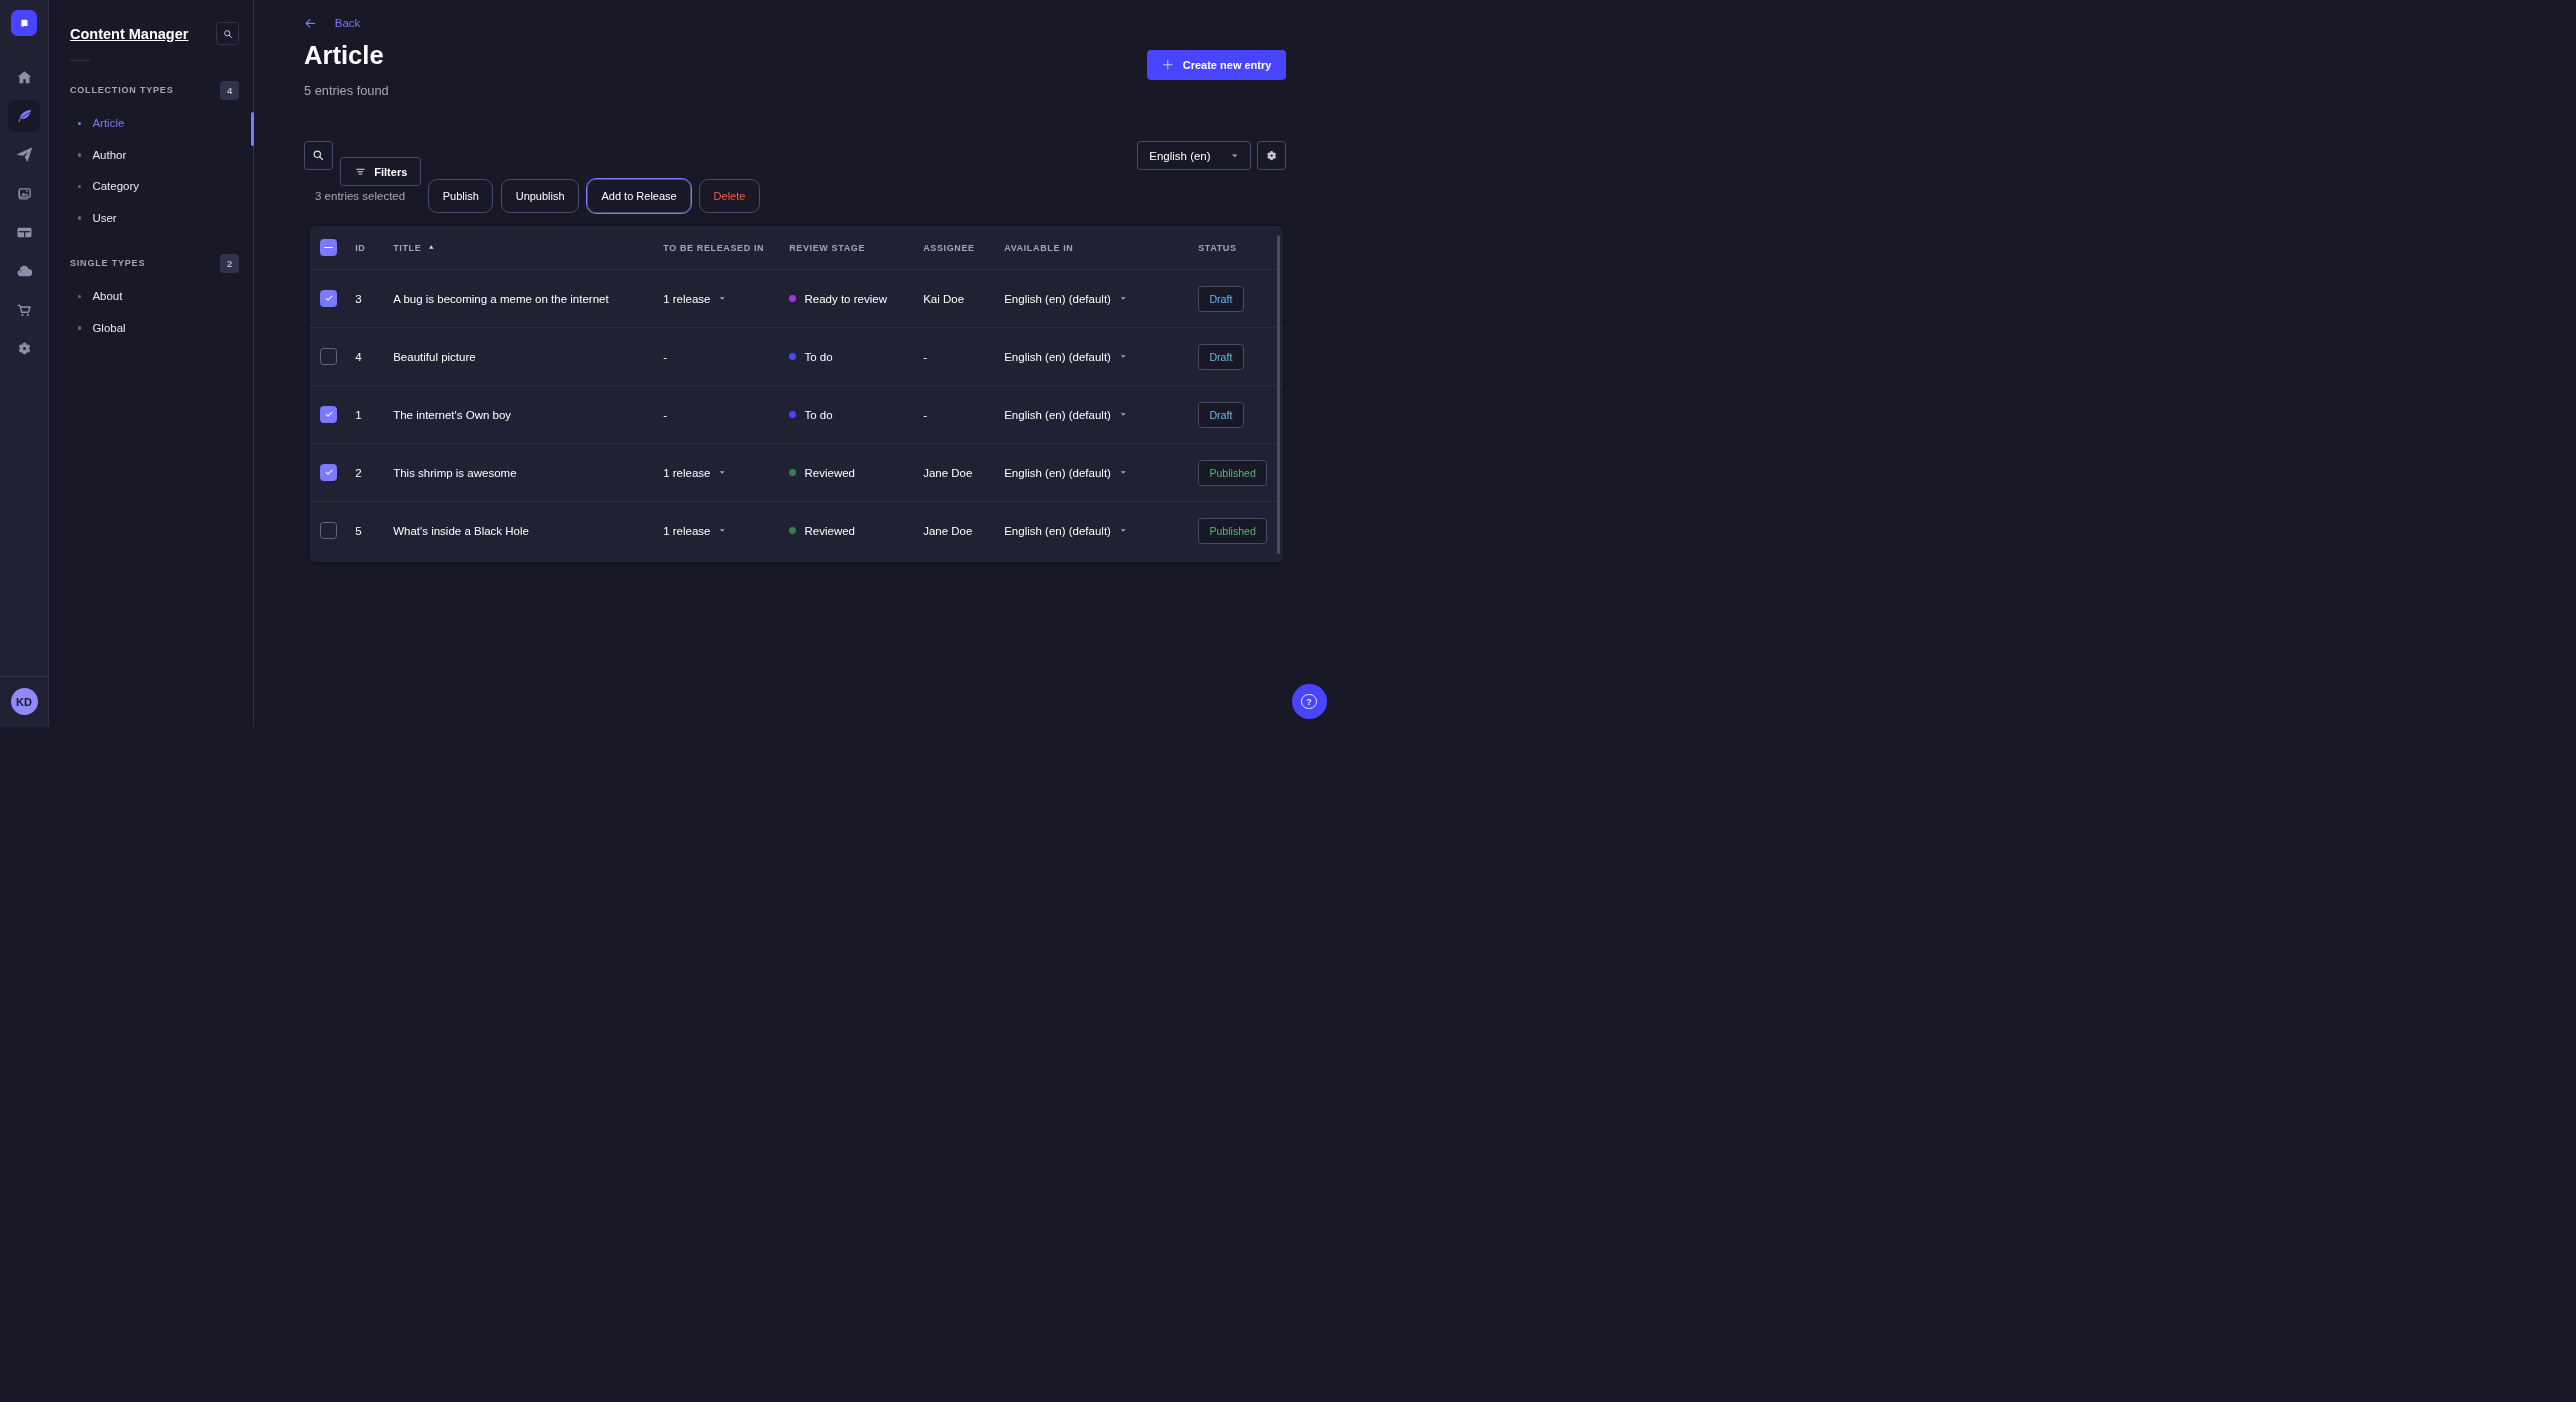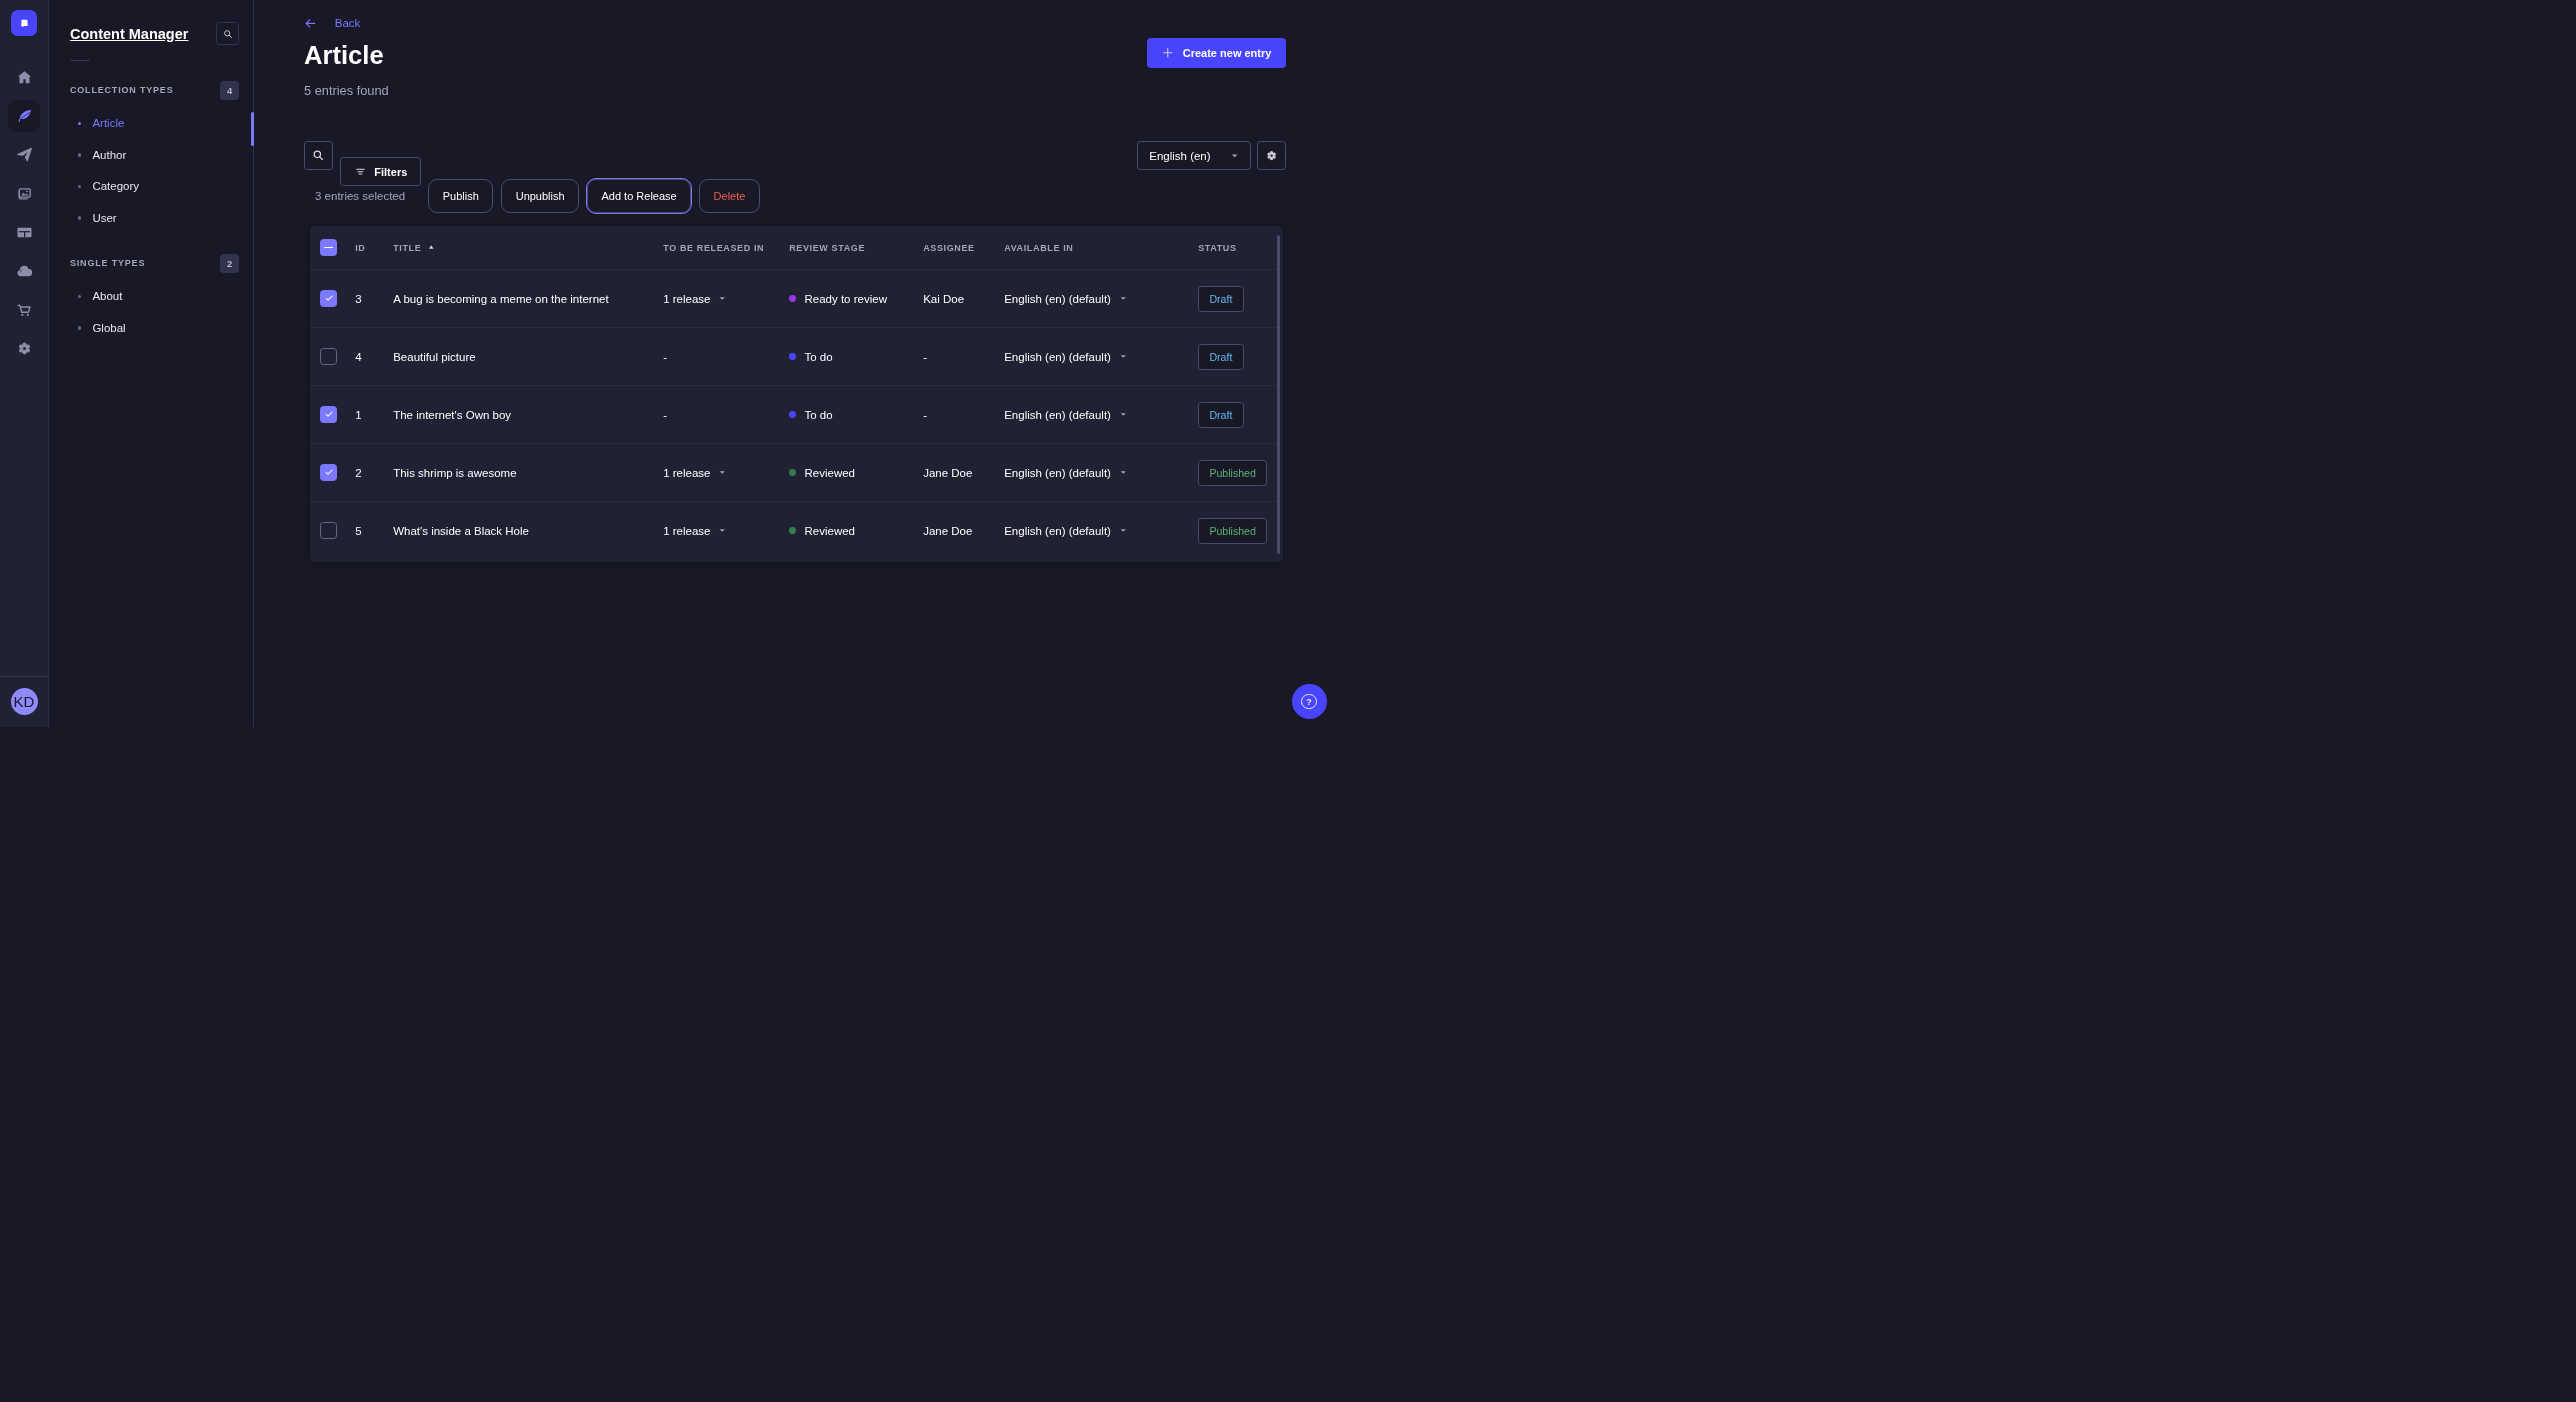--- a/index.html
+++ b/index.html
@@ -25,21 +25,21 @@
   .nav-btn {
     width:32px; height:32px; border-radius:6.8px;
     display:flex; align-items:center; justify-content:center;
     margin-bottom:6.8px; cursor:pointer; background:transparent; border:none;
   }
   .nav-btn.active { background:#181826; }
   .nav-bottom { margin-top:auto; width:100%; border-top:0.9px solid #32324d;
     display:flex; justify-content:center; padding:11px 0 12px; }
   .avatar {
     width:27px; height:27px; border-radius:50%; background:#8e8af9;
-    color:#181826; font-size:15px; font-weight:400;
+    color:#181826; font-size:11px; font-weight:700;
     display:flex; align-items:center; justify-content:center; cursor:pointer;
   }
 
   
   .sidebar {
     position:absolute; left:49px; top:0; width:205px; height:727px;
     background:#181826; border-right:0.9px solid #2e2e48;
   }
   .sidebar-header { display:flex; align-items:center; justify-content:space-between;
     padding:22px 13.6px 0 21px;text-decoration:underline; }
@@ -63,21 +63,21 @@
   .type-item.active::before { background:#7b79ff; }
   .active-indicator { position:absolute; right:-0.9px; top:112px; width:2.6px; height:34px;
     background:#7b79ff; border-radius:1.7px; }
 
   
   .main { position:absolute; left:255px; top:0; right:0; height:727px; }
   .back-link { position:absolute; left:49px; top:17px; display:flex; align-items:center;
     gap:18px; color:#7b79ff; font-size:11.5px; cursor:pointer; text-decoration:none; }
   .page-title { position:absolute; left:49px; top:41px; font-size:25.6px; font-weight:700; color:#fff; }
   .page-subtitle { position:absolute; left:49px; top:83px; font-size:12.8px; color:#a5a5ba; }
-  .create-btn { position:absolute; right:50px; top:38px; height:30px;
+  .create-btn { position:absolute; right:50px; top:50px; height:30px;
     background:#4945ff; border:0.9px solid #4945ff; border-radius:3.4px; color:#fff;
     font-size:11px; font-weight:600; padding:0 13.6px;
     display:flex; align-items:center; gap:7.7px; cursor:pointer;
     font-family:"Liberation Sans", sans-serif; }
 
   .icon-sq-btn { width:29px; height:29px; border:0.9px solid #4a4a6a; background:transparent;
     border-radius:3.4px; display:flex; align-items:center; justify-content:center; cursor:pointer; }
   .toolbar-search { position:absolute; left:49px; top:141px; }
   .filters-btn { position:absolute; left:85px; top:141px; height:29px; padding:0 12.8px;
     border:0.9px solid #4a4a6a; background:transparent; border-radius:3.4px; color:#fff;

